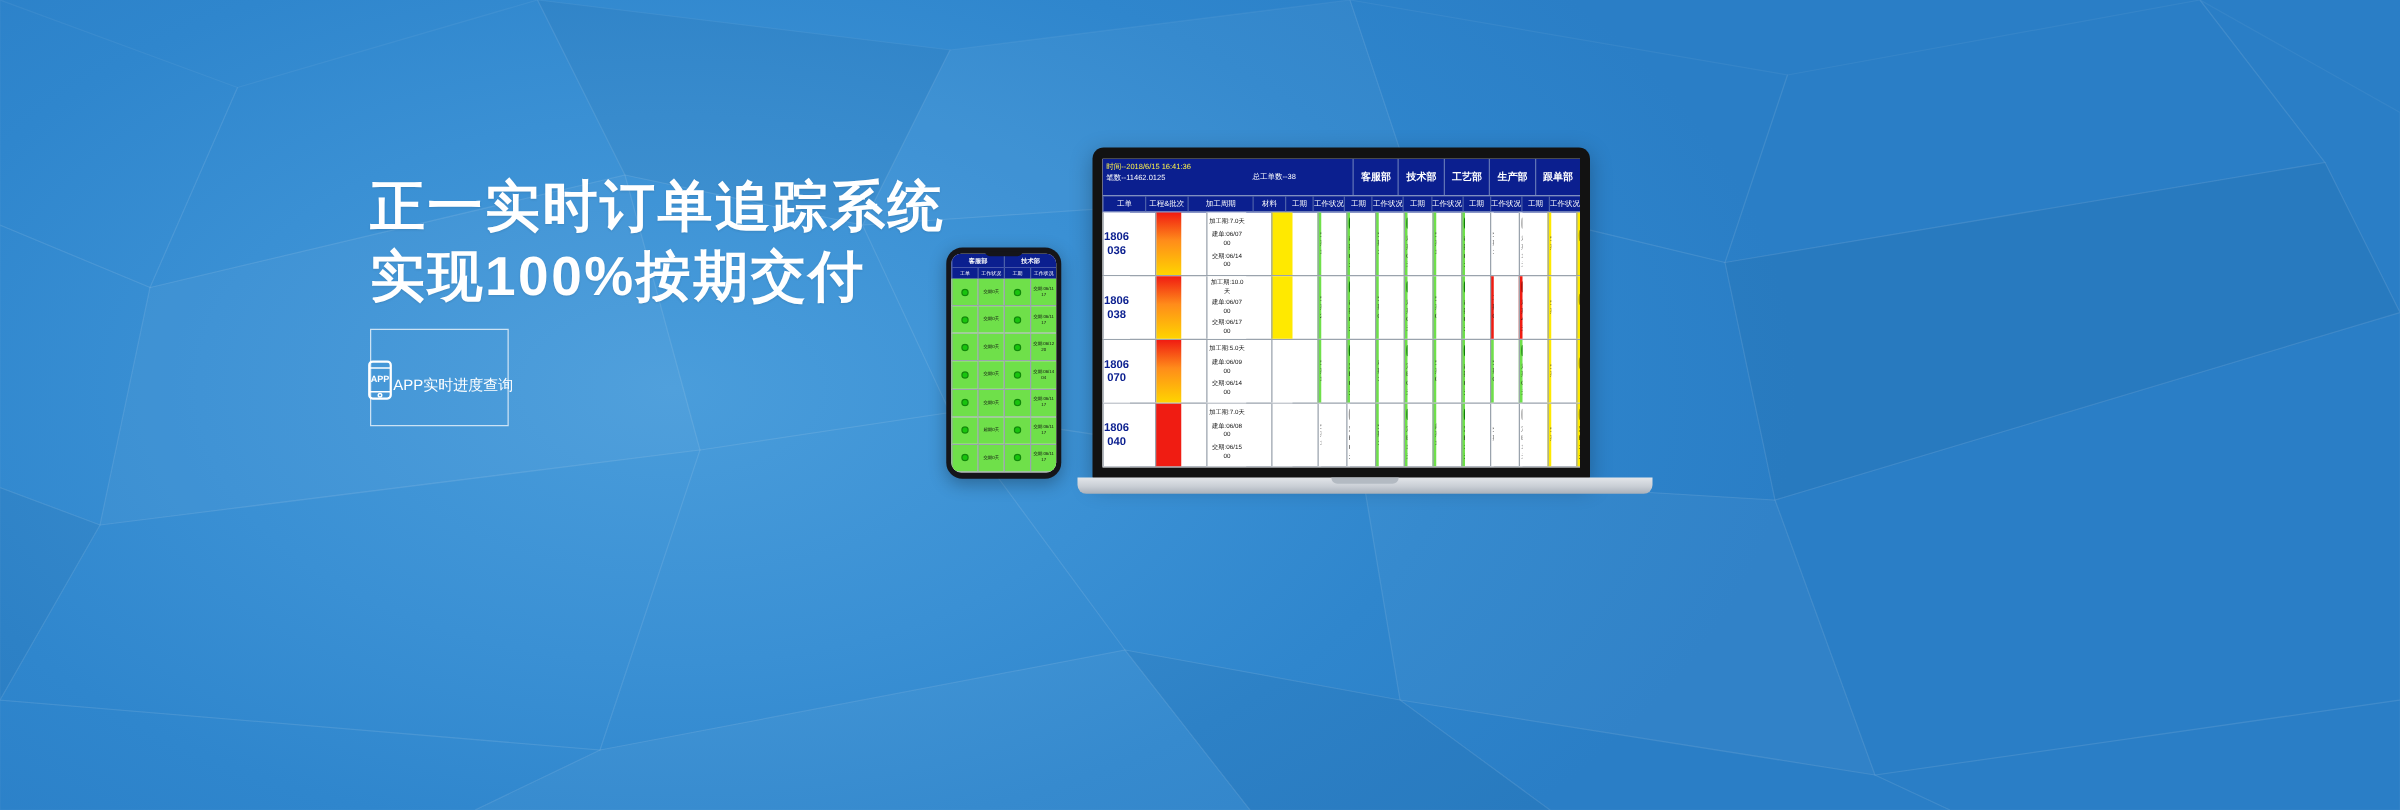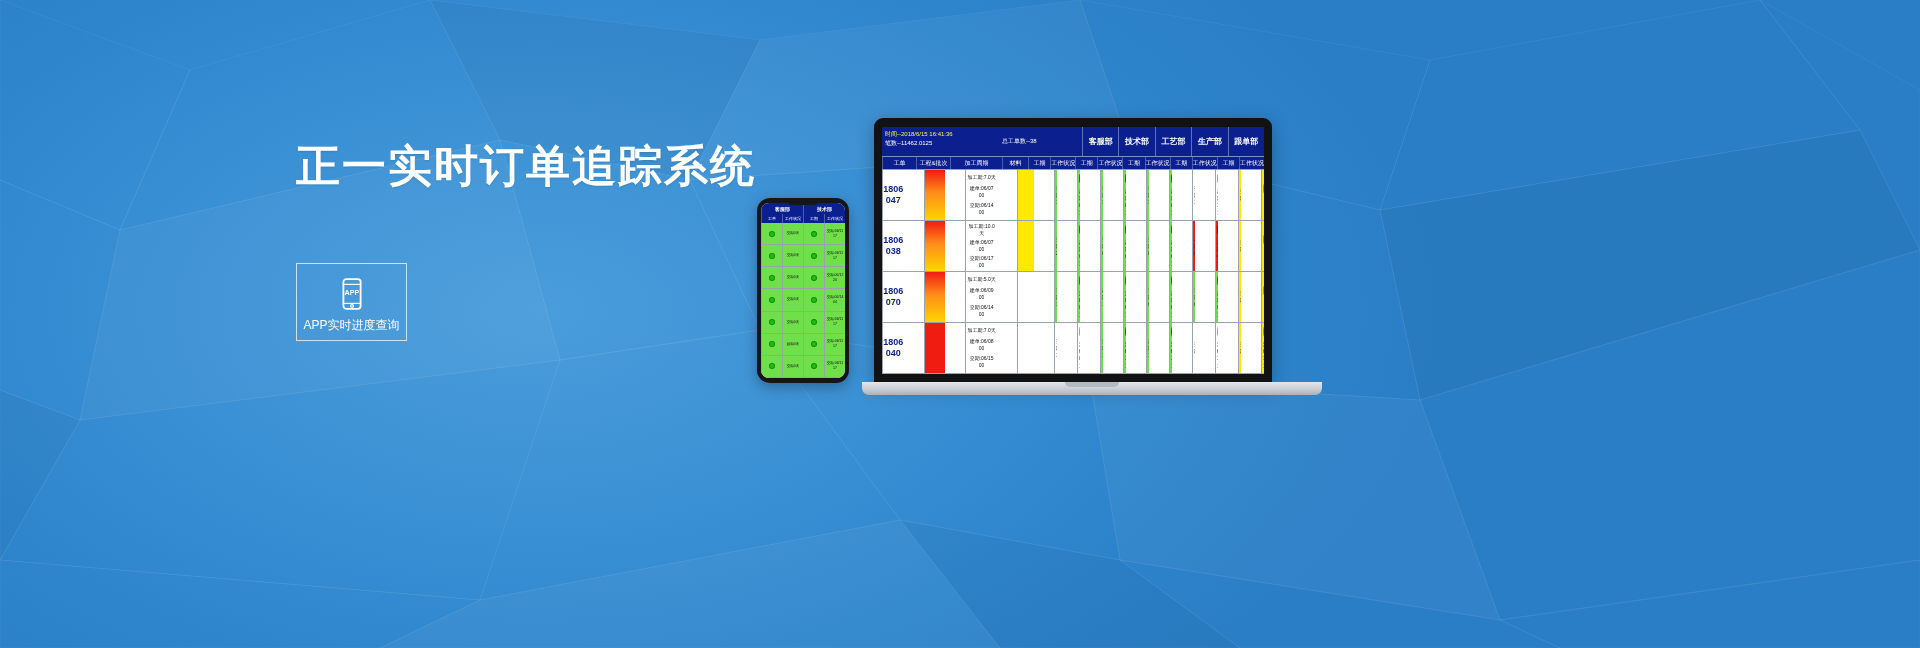--- a/index.html
+++ b/index.html
@@ -31,21 +31,21 @@
 
   
   #features {
     position:absolute; left:296px; top:263px;
     display:flex;
   }
   .feature {
     width:111px; height:78px;
     border:1px solid rgba(255,255,255,.72);
     margin-right:-1px;
-    display:flex; flex-direction:column;
+    display:flex; 
     align-items:center; justify-content:center;
     padding-top:4px;
   }
   .feature .ficon { height:34px; display:flex; align-items:center; justify-content:center; }
   .feature .flabel {
     margin-top:7px; color:#ffffff;
     font-size:12px; line-height:14px; white-space:nowrap;
     font-weight:normal;
   }
   .feature svg { display:block; }
@@ -180,20 +180,21 @@
       <path d="M430,0 L760,40 L690,180 L500,140 Z"></path>
       <path d="M1380,210 L1860,130 L1920,250 L1420,400 Z"></path>
       <path d="M0,390 L80,420 L0,560 Z"></path>
       <path d="M900,520 L1120,560 L1240,648 L1000,648 Z"></path>
     </g>
   </svg>
 </div>
 
 <div id="headline">
   <div class="line">正一实时订单追踪系统</div>
+  <div class="line">实现100%按期交付</div>
 </div>
 
 <div id="features">
 
 
 
   <div class="feature">
     <span class="ficon">
       <svg width="22" height="32" viewBox="0 0 22 32">
         <rect x="2.4" y="1.2" width="17.2" height="29.6" rx="2.8" fill="none" stroke="#ffffff" stroke-width="1.8"></rect>
@@ -327,21 +328,21 @@
             <div style="width: auto; flex: 1 1 0%;">工期</div>
             <div style="width: auto; flex: 1 1 0%;">工作状况</div>
             <div style="width: auto; flex: 1 1 0%;">工期</div>
             <div style="width: auto; flex: 1 1 0%;">工作状况</div>
           </div>
 
         <div class="body" id="dash-body">
             <div class="row">
               <div class="cell ordno" style="width: 34px;">
                 <span>1806</span>
-                <span>047</span>
+                <span>036</span>
               </div>
               <div class="cell c-grad" style="width: 34px;"></div>
               <div class="cell stack c-white" style="width: 52px;">
                 <span>加工期:7.0天</span>
                 <span>建单:06/07 00</span>
                 <span>交期:06/14 00</span>
               </div>
               <div class="cell c-yellow" style="width: 26px;"></div>
               <div class="cell stack c-green" style="flex: 1 1 0%;">
                 <span>交期:06/11 17</span>

